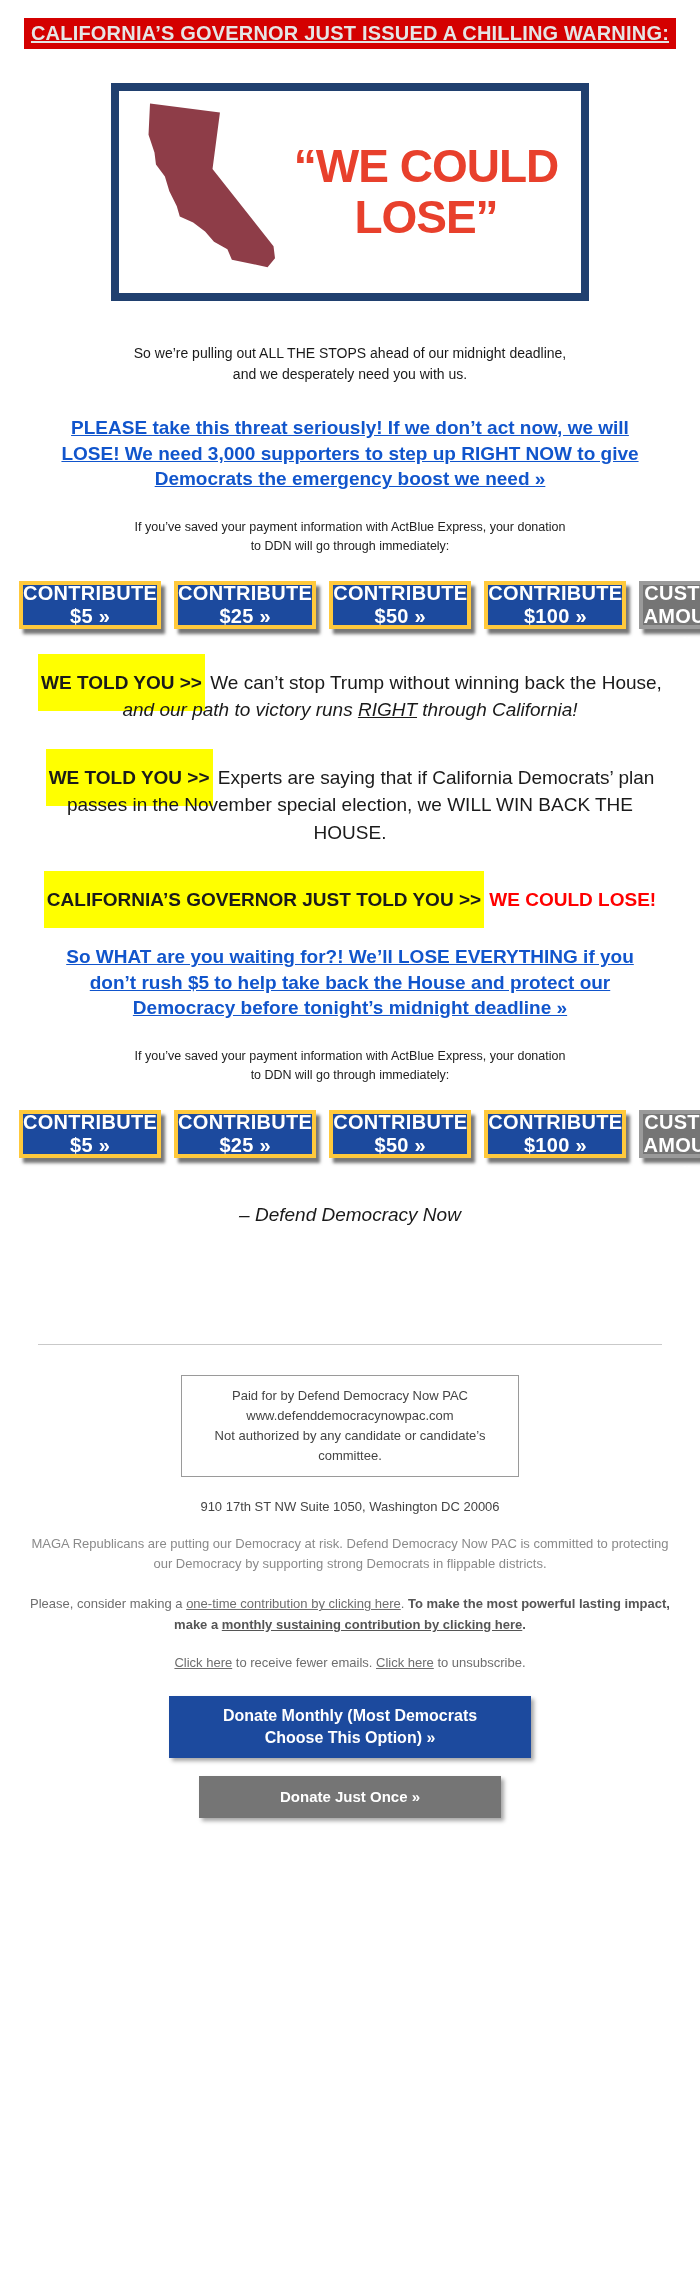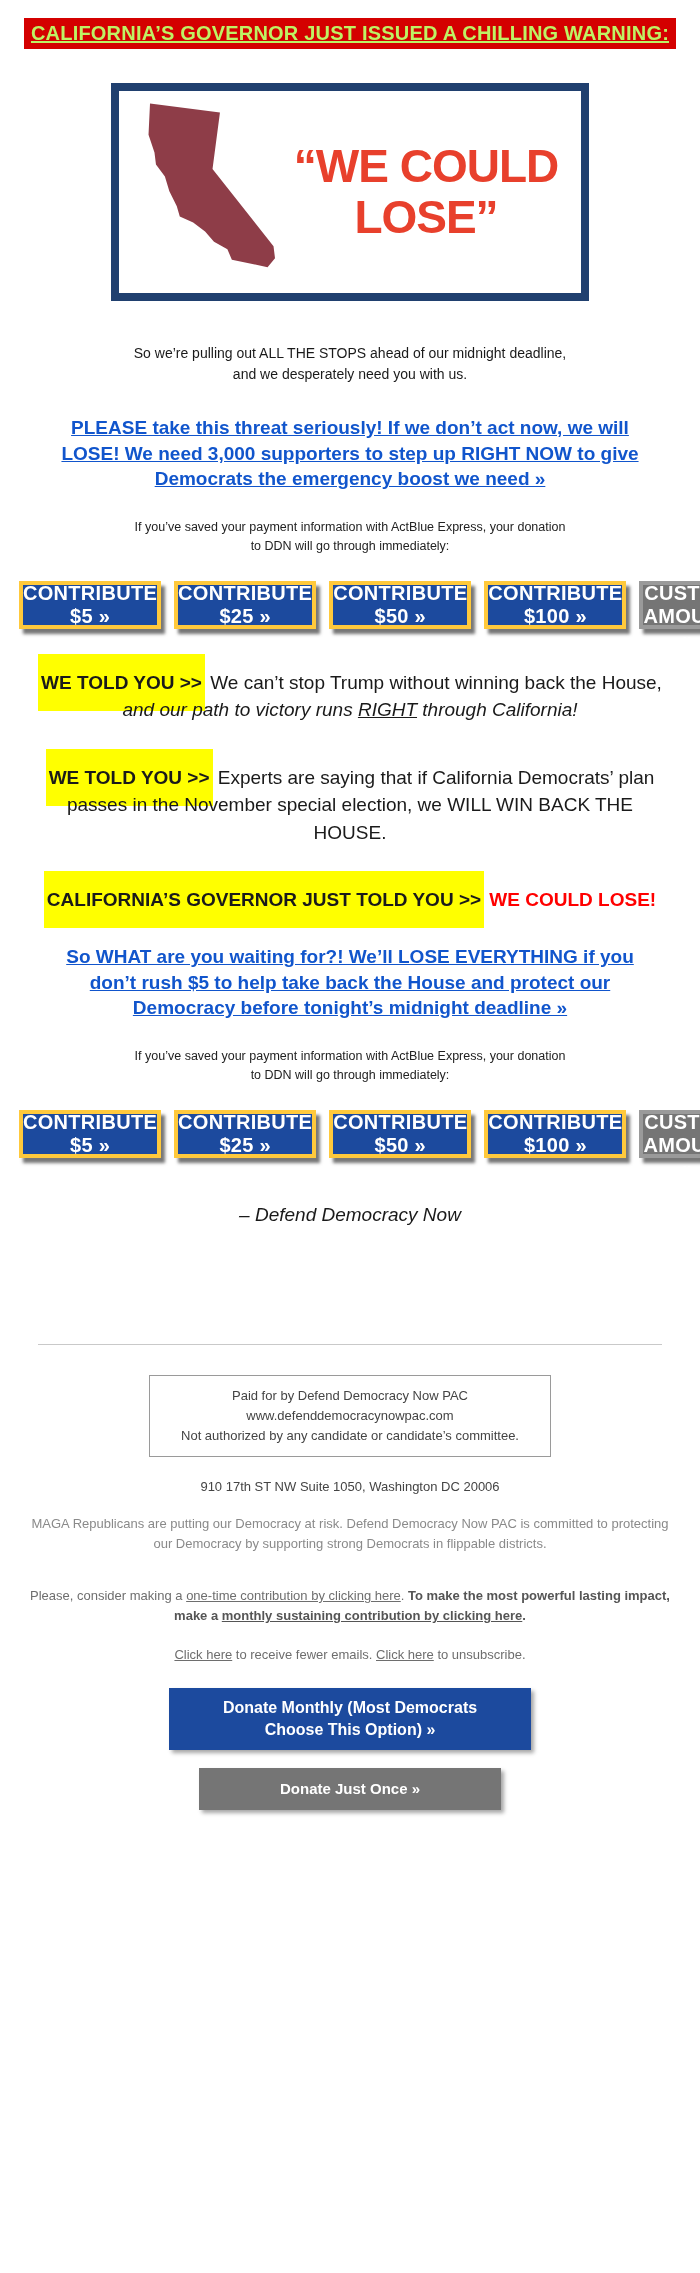--- a/index.html
+++ b/index.html
@@ -15,21 +15,21 @@
     --warning-red:#ff0000;
   }
   *{box-sizing:border-box;margin:0;padding:0;}
   body{
     width:700px;margin:0 auto;background:#ffffff;
     font-family:"Liberation Sans",sans-serif;color:#111;
     padding-top:18px;padding-bottom:30px;
   }
   .banner{
     width:652px;margin:0 auto;background:var(--banner-red);
-    color:#bef264;font-size:20px;font-weight:bold;text-align:center;
+    color:#e5e5e5;font-size:20px;font-weight:bold;text-align:center;
     padding:4px 2px;text-decoration:underline;letter-spacing:.2px;
     cursor:pointer;
   }
   .hero{
     width:478px;margin:34px auto 0;border:8px solid var(--frame-navy);
     background:#fff;padding:8px 19px;display:flex;align-items:center;
   }
   .ca-svg{width:152px;height:186px;flex:none;display:block;}
   .quote{
     flex:1;text-align:center;color:var(--headline-red);
@@ -68,29 +68,29 @@
   .it{font-style:italic;}
   .it-u{font-style:italic;text-decoration:underline;}
   .red-bold{color:var(--warning-red);font-weight:bold;}
   .gov{white-space:nowrap;width:690px;}
   .signature{
     margin-top:46px;text-align:center;font-size:19px;font-style:italic;color:#1a1a1a;
   }
   .spacer{height:118px;}
   .divider{border:none;border-top:1px solid #c9c9c9;width:624px;margin:0 auto;}
   .disclaimer-box{
-    width:402px;margin:30px auto 0;border:1px solid #9a9a9a;
+    width:338px;margin:30px auto 0;border:1px solid #9a9a9a;
     padding:10px 6px;text-align:center;font-size:13px;line-height:1.55;color:#444;
   }
   .address{margin-top:22px;text-align:center;font-size:13px;color:#444;}
   .maga{
     width:642px;margin:20px auto 0;text-align:center;font-size:13px;line-height:1.55;color:#8a8a8a;
   }
   .consider{
-    width:652px;margin:32px auto 0;text-align:center;font-size:13px;line-height:1.55;color:#6e6e6e;
+    width:652px;margin:20px auto 0;text-align:center;font-size:13px;line-height:1.55;color:#6e6e6e;
   }
   .consider .lnk{text-decoration:underline;cursor:pointer;}
   .consider .b{font-weight:bold;color:#555;}
   .prefs{
     margin-top:20px;text-align:center;font-size:13px;color:#6e6e6e;
   }
   .prefs .lnk{text-decoration:underline;cursor:pointer;}
   .footer-btn{
     display:flex;align-items:center;justify-content:center;text-align:center;
     margin:0 auto;color:#fff;font-weight:bold;cursor:pointer;border:none;

